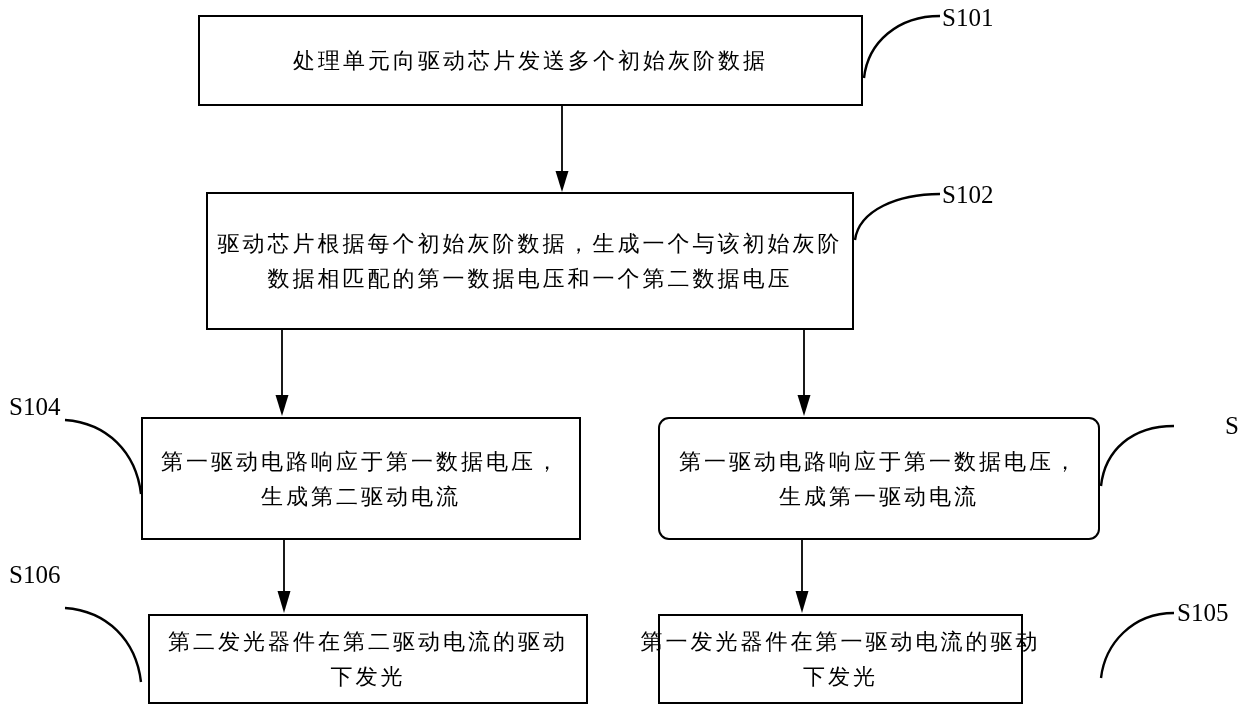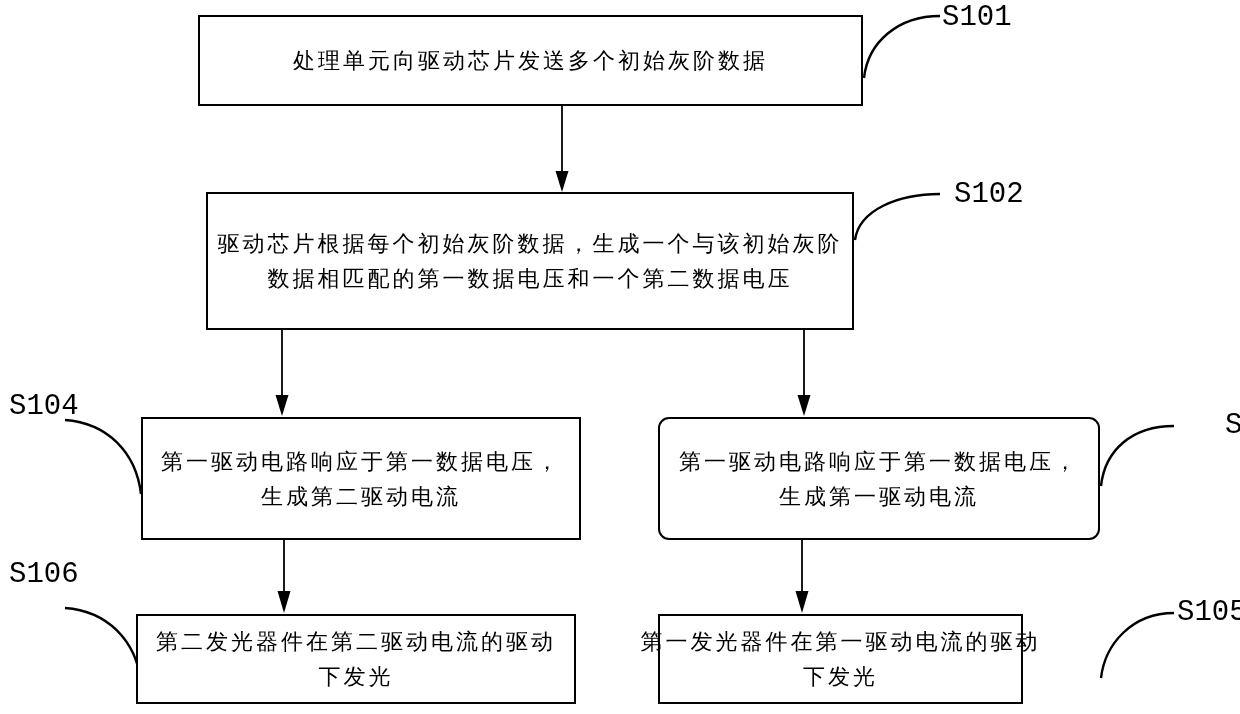--- a/index.html
+++ b/index.html
@@ -43,22 +43,22 @@
   }
   .flow-line {
     font-size: 22px;
     line-height: 35px;
     letter-spacing: 3px;
     color: #000000;
     white-space: nowrap;
   }
   .step-label {
     position: absolute;
-    font-family: Liberation Mono, monospace;
-    font-size: 29px;
+    font-family: Liberation Serif, serif;
+    font-size: 25px;
     line-height: 26px;
     color: #000000;
   }
 </style>
 </head>
 <body>
 
 <div class="stage">
 
   <svg class="connector-layer" width="1240" height="714" viewBox="0 0 1240 714" xmlns="http://www.w3.org/2000/svg">
@@ -108,30 +108,30 @@
   <div class="flow-box" style="left:141px; top:417px; width:440px; height:123px;">
     <div class="flow-line">第一驱动电路响应于第一数据电压，</div>
     <div class="flow-line">生成第二驱动电流</div>
   </div>
 
   <div class="flow-box" style="left:658px; top:417px; width:442px; height:123px;border-radius:11px;">
     <div class="flow-line">第一驱动电路响应于第一数据电压，</div>
     <div class="flow-line">生成第一驱动电流</div>
   </div>
 
-  <div class="flow-box" style="left:136px; top:614px; width:440px; height:90px;justify-content:center;">
+  <div class="flow-box" style="left:148px; top:614px; width:440px; height:90px;justify-content:center;">
     <div class="flow-line">第二发光器件在第二驱动电流的驱动</div>
     <div class="flow-line">下发光</div>
   </div>
 
   <div class="flow-box" style="left:658px; top:614px; width:365px; height:90px;">
     <div class="flow-line">第一发光器件在第一驱动电流的驱动</div>
     <div class="flow-line">下发光</div>
   </div>
 
   <div class="step-label" style="left:942px; top:5px;">S101</div>
-  <div class="step-label" style="left:942px; top:182px;margin-left:12px;">S102</div>
+  <div class="step-label" style="left:942px; top:182px;">S102</div>
   <div class="step-label" style="left:1177px; top:413px;margin-left:48px;">S103</div>
   <div class="step-label" style="left:9px; top:394px;">S104</div>
   <div class="step-label" style="left:1177px; top:600px;">S105</div>
   <div class="step-label" style="left:9px; top:562px;">S106</div>
 
 </div>
 
 </body></html>

